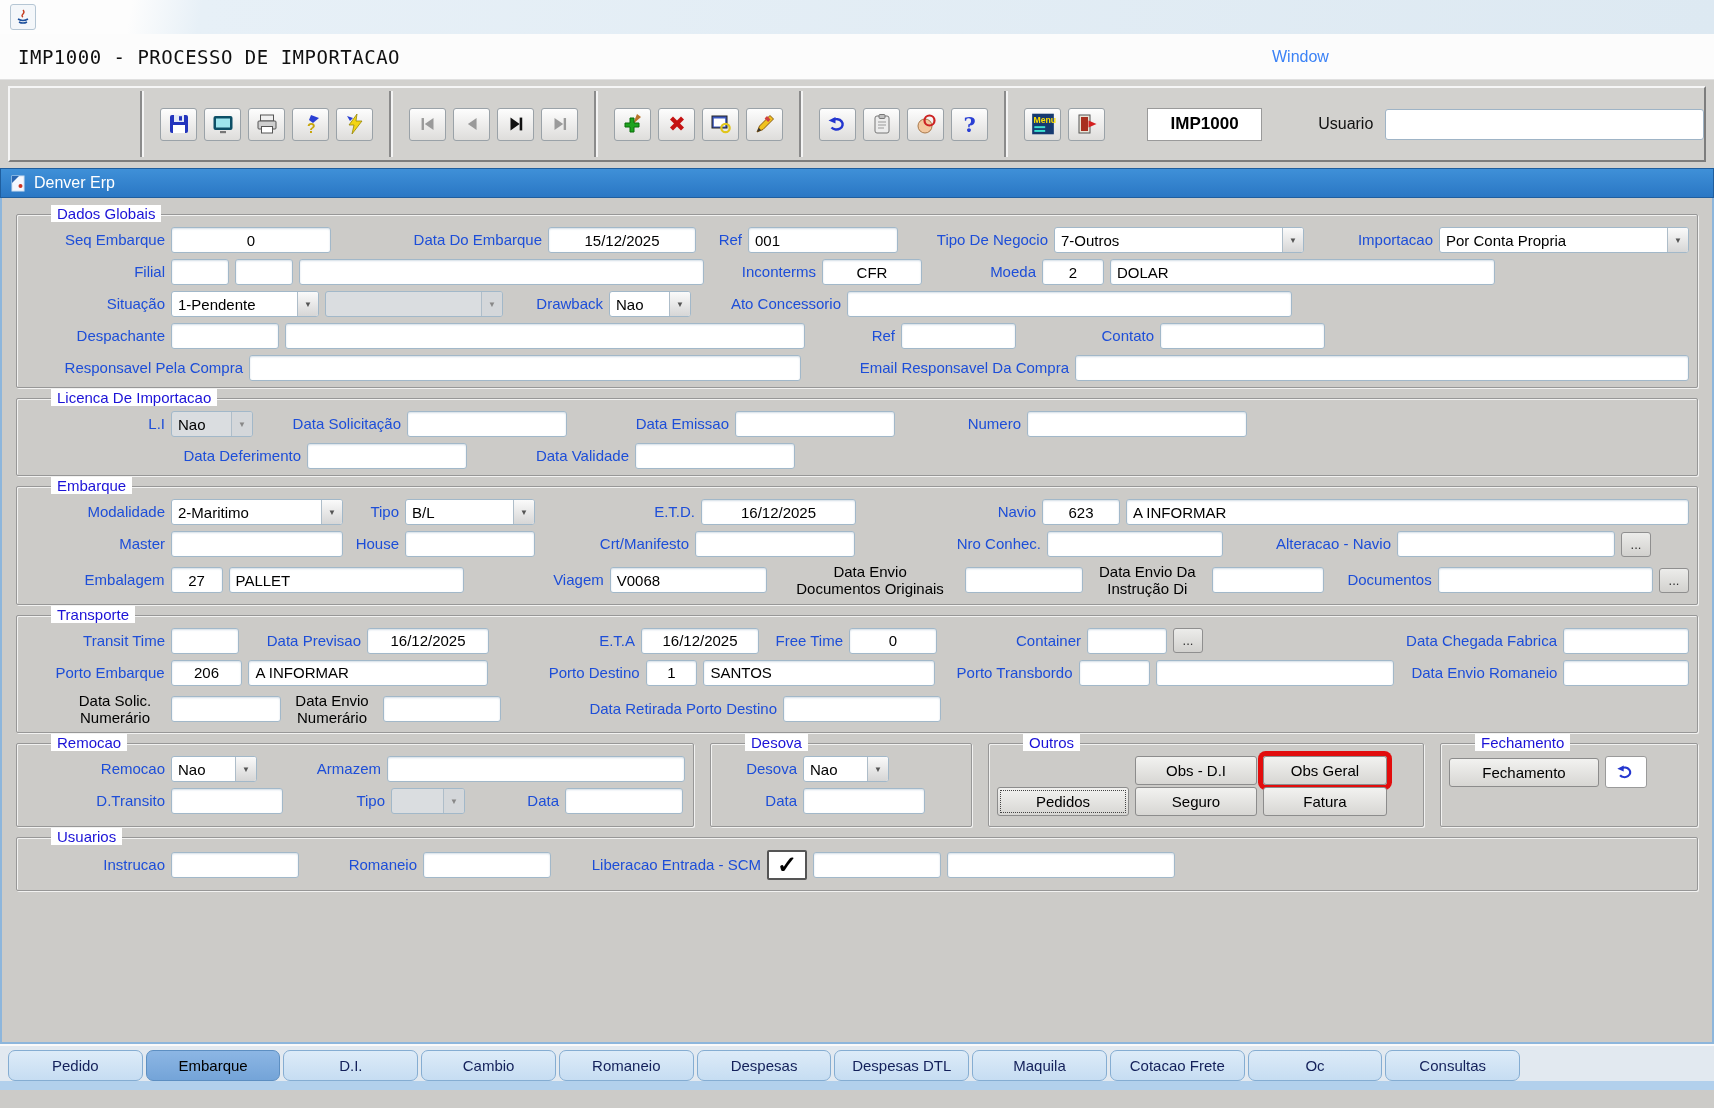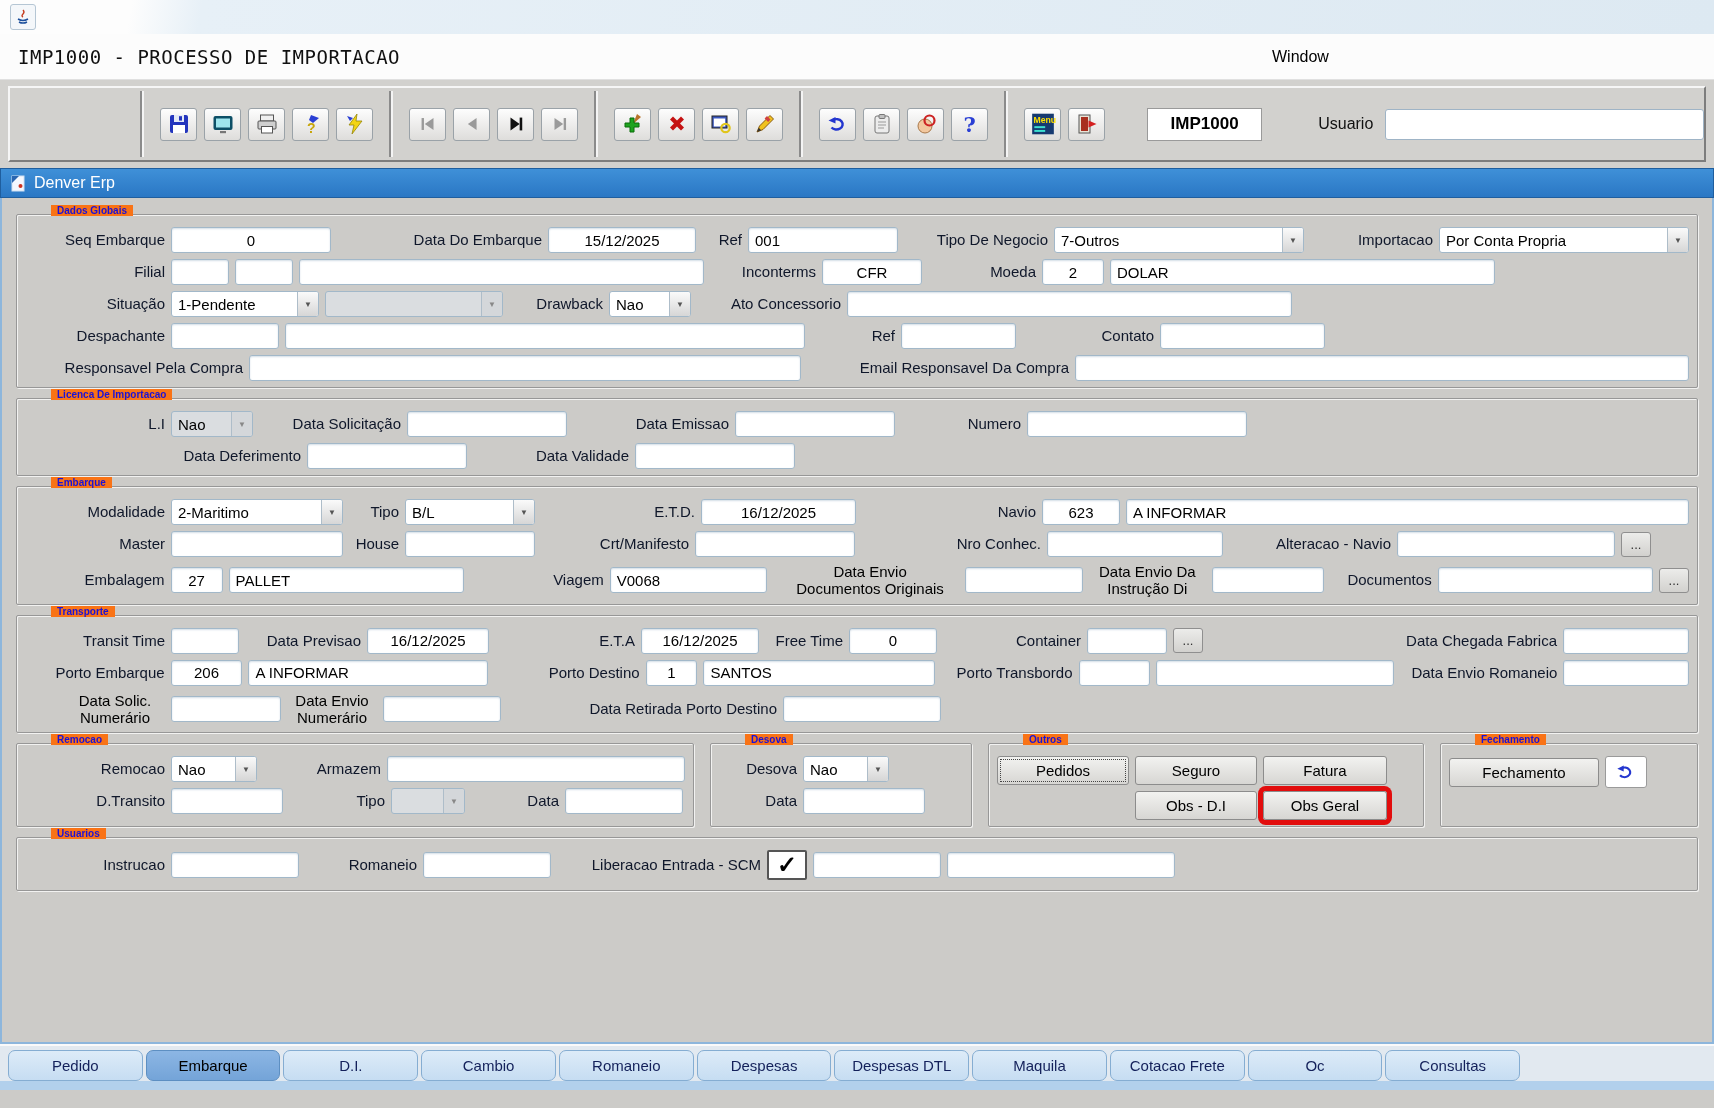--- a/index.html
+++ b/index.html
@@ -3,44 +3,44 @@
 <meta charset="utf-8">
 <style>
   * { box-sizing: border-box; margin: 0; padding: 0; }
   html,body { width:1714px; height:1108px; font-family:"Liberation Sans",sans-serif; background:#cccbc8; overflow:hidden; }
 
   
   .topbar { height:34px; background:linear-gradient(100deg,#fdfdfd 0 130px,#e7f0f7 200px,#dde9f2 100%); display:flex; align-items:center; padding-left:10px; }
   .java-tile { width:26px; height:26px; background:#f4f7fa; border:1px solid #b5c6d4; border-radius:3px; display:flex; align-items:center; justify-content:center; }
   .title-row { height:46px; background:#fcfcfc; position:relative; display:flex; align-items:center; border-bottom:1px solid #e0e0e0;}
   .form-title { font-family:"DejaVu Sans Mono",monospace; font-size:19px; color:#101010; letter-spacing:.5px; margin-left:18px; }
-  .window-menu { position:absolute; left:1272px; color:#000000; font-size:16px; }
+  .window-menu { position:absolute; left:1272px; color:#3b82f6; font-size:16px; }
 
   
   .toolbar-wrap { height:88px; background:#d2d1ce; padding:6px 8px; }
   .toolbar { height:76px; background:#d2d1ce; border:2px solid; border-color:#f6f6f6 #7d7d7d #7d7d7d #f6f6f6; display:flex; align-items:center; }
   .tbspacer { width:138px; align-self:stretch; }
   .tbsep { width:4px; align-self:stretch; margin:3px 0; border-left:2px solid #8b8b8b; border-right:2px solid #f4f4f4; }
   .tbgroup { display:flex; gap:7px; align-items:center; padding:0 16px; }
   .tbtn { width:37px; height:33px; background:linear-gradient(#fdfdfd,#dedddb); border:1px solid #9aa2a8; border-radius:3px; display:flex; align-items:center; justify-content:center; }
   .code-box { width:122px; height:33px; background:#fff; border:1px solid #9a9a9a; display:flex; align-items:center; justify-content:center; font-weight:bold; font-size:17px; margin-left:26px; }
   .usuario-lbl { margin-left:56px; font-size:16px; color:#111; }
   .usuario-fld { width:338px; height:31px; margin-left:12px; background:#fff; border:1px solid #9fb4c6; border-radius:3px; }
   .qmark { font-family:"DejaVu Serif",serif; font-weight:bold; font-size:21px; color:#2a3fd4; }
 
   
   .denver-bar { height:30px; background:linear-gradient(#3f90d8,#2a77c4); color:#fff; display:flex; align-items:center; gap:8px; padding-left:10px; font-size:16px; border:1px solid #1f5e9e; }
   .main-panel { height:846px; background:#cccbc8; border:2px solid #8db6dc; border-top:none; padding:6px 14px 0 14px; }
 
   
   .grp { position:relative; border:1px solid #979797; border-radius:2px; box-shadow:1px 1px 0 rgba(255,255,255,.75), inset 1px 1px 0 rgba(255,255,255,.75); padding:12px 8px 4px 8px; margin-top:10px; }
-  .grp-legend { position:absolute; top:-10px; left:34px; background:#f97316; padding:0 6px; color:#1b12d7; font-weight:bold; font-size:10px; }
+  .grp-legend { position:absolute; top:-10px; left:34px; background:#ffffff; padding:0 6px; color:#1b12d7; font-weight:normal; font-size:15px; }
 
   .row { display:flex; align-items:center; gap:6px; margin-bottom:6px; }
-  .lbl { font-size:15px; color:#0f172a; text-align:right; line-height:1.05; }
+  .lbl { font-size:15px; color:#1d4ed8; text-align:right; line-height:1.05; }
   .lbl2 { font-size:15px; color:#000; text-align:center; line-height:1.15; }
   .fld { height:26px; background:#fff; border:1px solid #a2b8c9; border-radius:3px; box-shadow:inset 0 1px 2px #d3dde6; display:flex; align-items:center; padding:0 6px; font-size:15px; color:#000; overflow:hidden; }
   .fld.center { justify-content:center; }
   .dd { height:26px; background:#fff; border:1px solid #a2b8c9; border-radius:3px; display:flex; align-items:center; font-size:15px; overflow:hidden; }
   .dd .val { flex:1; padding:0 6px; }
   .dd .arr { width:21px; align-self:stretch; display:flex; align-items:center; justify-content:center; background:linear-gradient(#fafafa,#d6d6d6); border-left:1px solid #aebdc9; color:#555; font-size:8px; }
   .dd.disabled { background:#dadde0; }
   .dd.disabled .arr { background:#d4d7da; color:#888; }
   .more { width:30px; height:25px; background:linear-gradient(#ececea,#d2d1ce); border:1px solid #8f8f8f; border-radius:3px; display:flex; align-items:center; justify-content:center; font-size:13px; color:#333; }
   .btn { height:29px; background:linear-gradient(#f2f2f0,#d7d6d3); border:1px solid #8c8c8c; border-radius:3px; display:flex; align-items:center; justify-content:center; font-size:15px; color:#000; }
@@ -460,28 +460,28 @@
         </div>
       </div>
       <div class="row" style="margin-bottom:2px">
         <div class="lbl" style="width:78px">Data</div>
         <div class="fld" style="width:122px"></div>
       </div>
     </div>
 
     <div class="grp" style="width:436px">
       <div class="grp-legend">Outros</div>
+      <div class="row" style="margin-bottom:2px">
+        <div class="btn" style="width:122px;margin-left:138px">Obs - D.I</div>
+        <div class="btn hl-red" style="width:124px">Obs Geral</div>
+      </div>
       <div class="row">
         <div class="btn focus" style="width:132px">Pedidos</div>
         <div class="btn" style="width:122px">Seguro</div>
         <div class="btn" style="width:124px">Fatura</div>
-      </div>
-      <div class="row" style="margin-bottom:2px">
-        <div class="btn" style="width:122px;margin-left:138px">Obs - D.I</div>
-        <div class="btn hl-red" style="width:124px">Obs Geral</div>
       </div>
     </div>
 
     <div class="grp" style="flex:1">
       <div class="grp-legend">Fechamento</div>
       <div class="row">
         <div class="btn" style="width:150px">Fechamento</div>
         <div class="iconbtn">
           <svg width="22" height="22" viewBox="0 0 24 24">
             <path d="M7 8 a6.2 5.2 0 1 1 -1.5 7.5" fill="none" stroke="#2436cf" stroke-width="2.4"></path>

